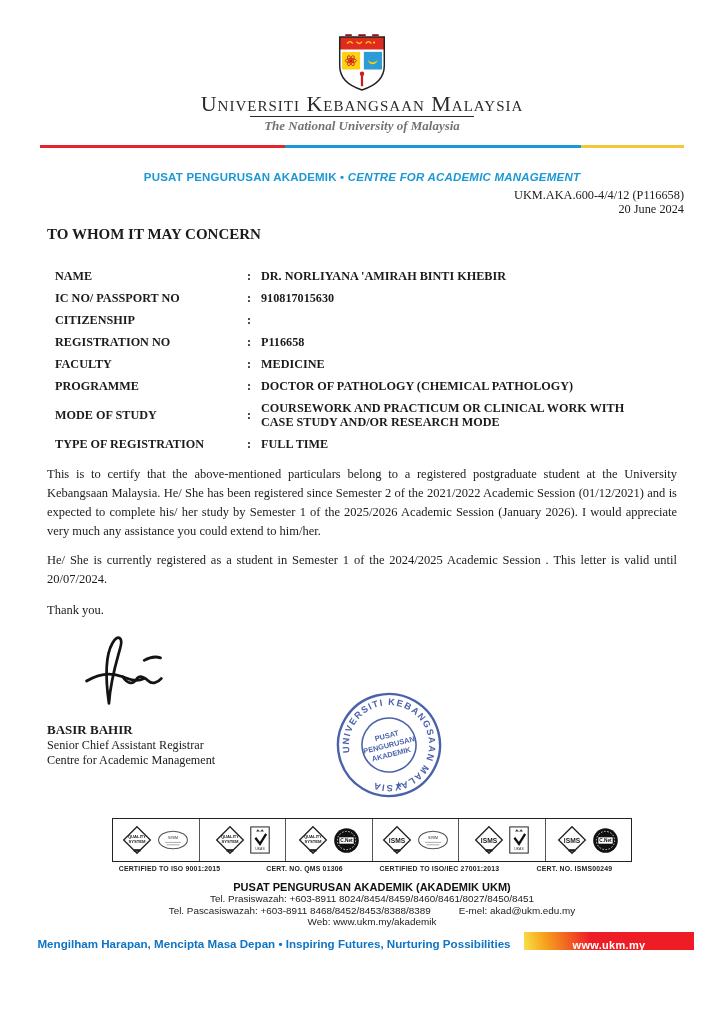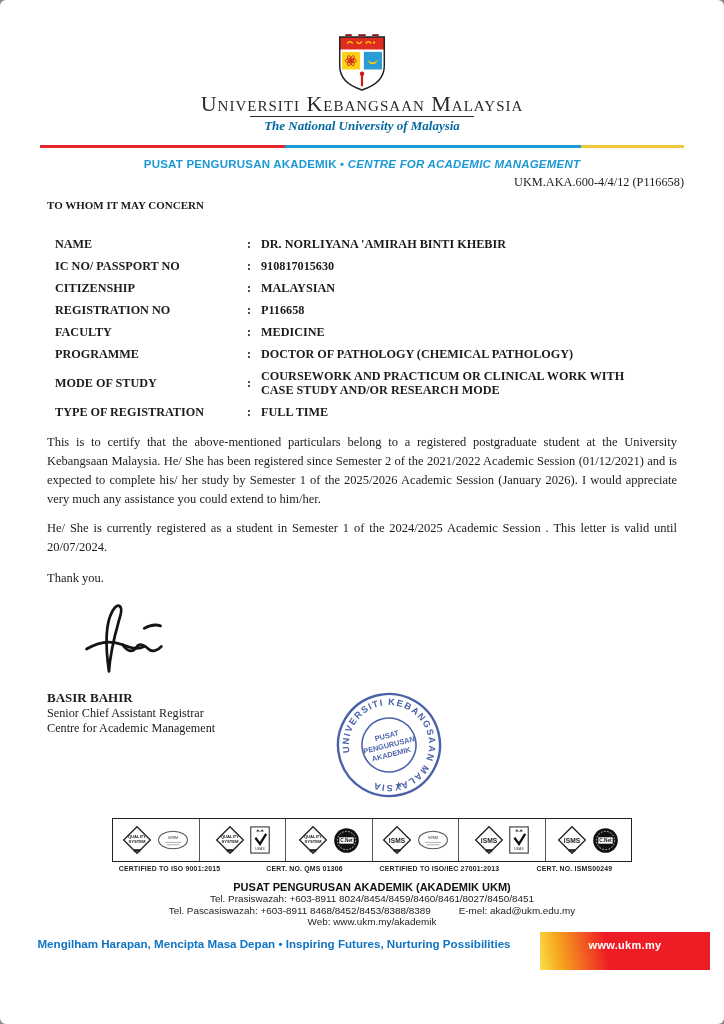--- a/index.html
+++ b/index.html
@@ -1,45 +1,45 @@
 <!DOCTYPE html>
 <html><head>
 <meta charset="utf-8">
 <style>
   html,body{margin:0;padding:0;background:#888;}
   .page{
     position:relative; width:724px; height:1024px; margin:0 auto;
     background:#ffffff; overflow:hidden;
-    font-family:"Liberation Serif","DejaVu Serif",serif; color:#1b1b1b;border-radius:6px;
+    font-family:"Liberation Serif","DejaVu Serif",serif; color:#1b1b1b;
   }
   
   .letterhead{padding-top:34px; text-align:center;}
   .crest{display:block; margin:0 auto; width:52px; height:58px;}
   .uni-name{
     font-variant:small-caps; font-size:22px; letter-spacing:1px;
     line-height:24px; color:#2a2a2a; font-weight:500;
   }
   .uni-tagline-wrap{margin-top:0;}
   .uni-tagline{
     display:inline-block; border-top:1.6px solid #2a2a2a; padding:1px 14px 0 14px;
-    font-size:13px; font-style:italic; font-weight:bold; color:#0369a1;
+    font-size:13px; font-style:italic; font-weight:bold; color:#737373;
   }
   .tri-rule{display:flex; height:3px; margin:11px 40px 0 40px;}
   .tri-rule .seg-red{width:38%; background:#e4252b;}
   .tri-rule .seg-blue{width:46%; background:#1b99d5;}
   .tri-rule .seg-yellow{width:16%; background:#f3c73a;}
   .dept-line{
-    margin-top:10px; text-align:center;
+    margin-top:23px; text-align:center;
     font-family:"Liberation Sans","DejaVu Sans",sans-serif;
     font-size:11.5px; font-weight:bold; color:#1b99d5; letter-spacing:.2px;
   }
   .dept-line .en{font-style:italic;}
   .ref-block{margin:5px 40px 0 8px; text-align:right; font-size:12.3px; line-height:14px;}
   
-  .salutation{margin:10px 0 0 47px; font-weight:bold; font-size:11px;}
+  .salutation{margin:10px 0 0 47px; font-weight:bold; font-size:15px;}
   .details{margin:26px 40px 0 55px;}
   .drow{display:grid; grid-template-columns:192px 14px 392px; align-items:center; margin-bottom:8px;}
   .drow .lbl,.drow .col,.drow .val{font-weight:bold; font-size:12.2px; line-height:14px;}
   .para{margin:14px 47px 0 47px; font-size:12.5px; line-height:19px; text-align:justify;}
   .para.p2{margin-top:10px;}
   .b{font-weight:normal;}
   .thanks{margin:14px 47px 8px 47px; font-size:12.5px;}
   .closing{margin:12px 47px 0 47px; font-size:12.5px;}
   .sig-svg{display:block; margin:4px 0 0 62px; width:130px; height:86px;}
   .signatory{margin:10px 0 0 47px;}
@@ -66,21 +66,21 @@
   .captions span{flex:1; text-align:center; font-size:6.9px; font-weight:bold; color:#222; letter-spacing:.2px;}
   .f-dept{margin-top:9px; text-align:center; font-weight:bold; font-size:11px; color:#111;}
   .f-line{text-align:center; font-size:9.9px; line-height:11.5px; color:#222;}
   .f-line .gap{display:inline-block; width:28px;}
   .taglines{
     margin-top:9px; margin-right:196px; text-align:center;
     font-size:11.6px; font-weight:bold; color:#0e74c5;
   }
   .taglines .en{}
   .banner{
-    position:absolute; right:14px; top:114px; width:170px; height:38px;
+    position:absolute; right:30px; top:114px; width:170px; height:18px;
     background:linear-gradient(80deg,#f9e04a 0%,#f6a71e 12%,#ee1c25 40%,#ee1c25 100%);
     color:#fff; font-size:11px; font-weight:bold; text-align:center; line-height:26px;
     letter-spacing:.3px;
   }
 </style>
 </head>
 <body>
 
 <div class="page">
 
@@ -117,39 +117,39 @@
   </div>
 
   <div class="dept-line">
     <span>PUSAT PENGURUSAN AKADEMIK</span>
     <span>•</span>
     <span class="en">CENTRE FOR ACADEMIC MANAGEMENT</span>
   </div>
 
   <div class="ref-block">
     <div>UKM.AKA.600-4/4/12 (P116658)</div>
+    <div>20 June 2024</div>
   </div>
 
   <div class="salutation">TO WHOM IT MAY CONCERN</div>
 
   <div class="details">
     <div class="drow">
       <span class="lbl">NAME</span>
       <span class="col">:</span>
       <span class="val">DR. NORLIYANA 'AMIRAH BINTI KHEBIR</span>
     </div>
     <div class="drow">
       <span class="lbl">IC NO/ PASSPORT NO</span>
       <span class="col">:</span>
       <span class="val">910817015630</span>
     </div>
     <div class="drow">
       <span class="lbl">CITIZENSHIP</span>
       <span class="col">:</span>
-      <span class="val">MALAYSIAN</span>
     </div>
     <div class="drow">
       <span class="lbl">REGISTRATION NO</span>
       <span class="col">:</span>
       <span class="val">P116658</span>
     </div>
     <div class="drow">
       <span class="lbl">FACULTY</span>
       <span class="col">:</span>
       <span class="val">MEDICINE</span>

